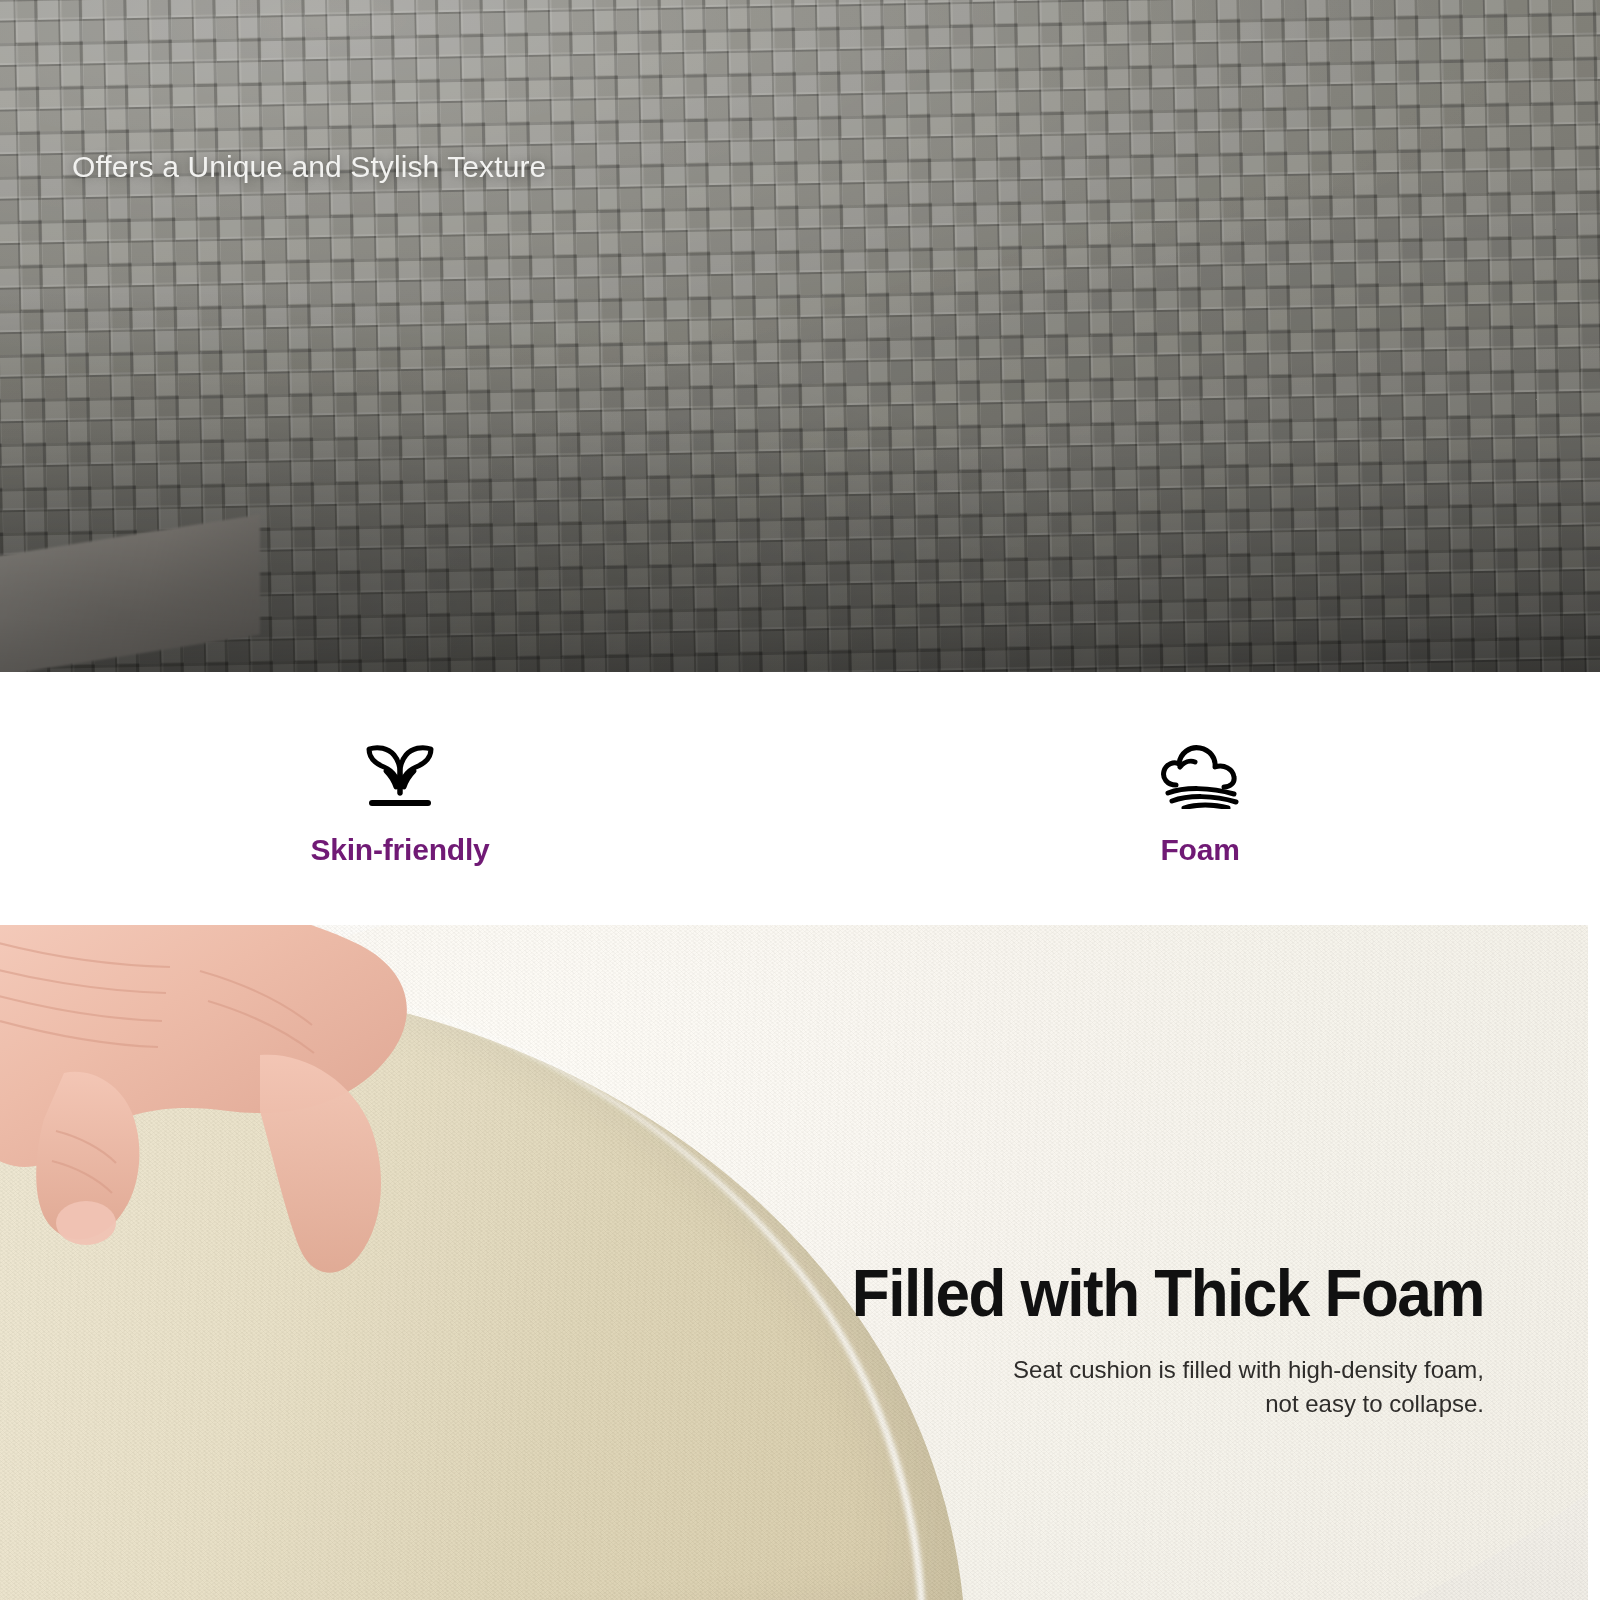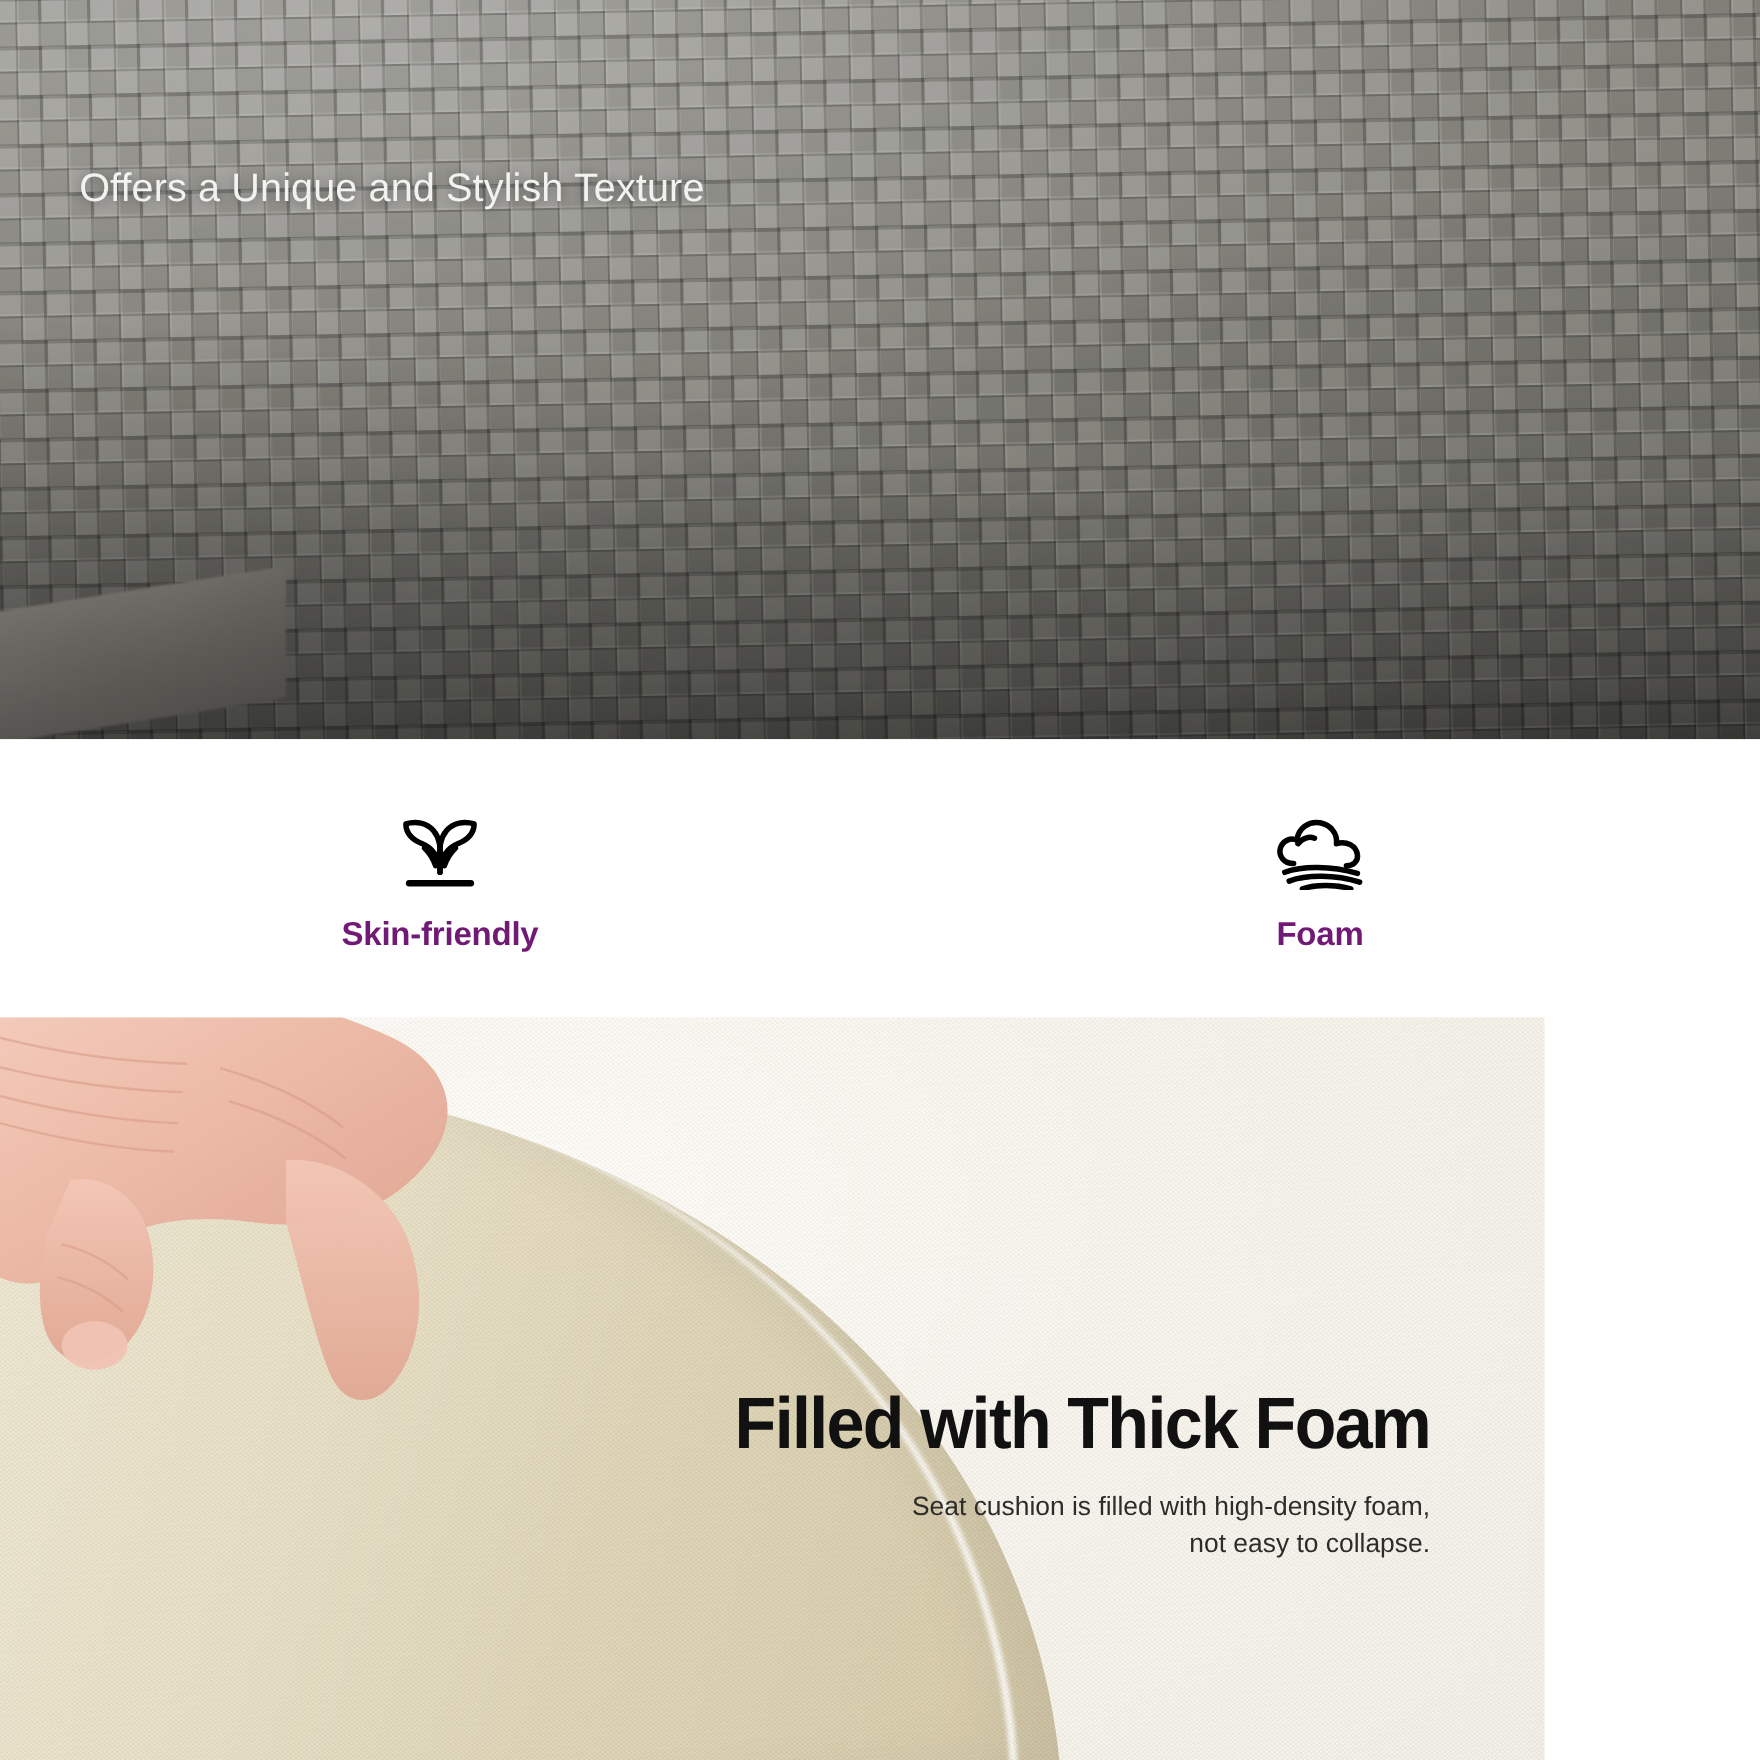--- a/index.html
+++ b/index.html
@@ -75,21 +75,21 @@
 
   .hero-copy { position:absolute; left:72px; top:128px; width:1100px; }
   .hero-title {
     font-size:62px; line-height:1.08; font-weight:700; color:#ffffff;
     letter-spacing:-.4px;
     text-shadow:0 2px 14px rgba(0,0,0,.30);
     white-space:pre-line;
   }
   .hero-sub {
     margin-top:22px;
-    font-size:36px; font-weight:400; color:#f2f2f0;
+    font-size:30px; font-weight:400; color:#f2f2f0;
     letter-spacing:.1px;
     text-shadow:0 1px 10px rgba(0,0,0,.35);
   }
 
   
   .panel-features {
     position:absolute; left:0; top:672px; width:1600px; height:253px;
     background:#ffffff;
     display:flex; align-items:center;
   }
@@ -99,21 +99,21 @@
     gap:24px;
   }
   .feature-icon { width:100px; height:78px; display:block; }
   .feature-icon svg { width:100%; height:100%; display:block; }
   .feature-label {
     font-size:30px; font-weight:600; color:#701a75; letter-spacing:-.2px;
   }
 
   
   .panel-foam {
-    position:absolute; left:0; top:925px; width:1404px; height:675px;
+    position:absolute; left:0; top:925px; width:1588px; height:675px;
     overflow:hidden; background:#f7f4ef;
   }
   .foam-bg {
     position:absolute; inset:0;
     background:
       radial-gradient(80% 70% at 72% 30%, #fbf9f5 0%, #f6f3ed 55%, #efece5 100%),
       linear-gradient(200deg,#f9f7f2,#f1eee7);
   }
   
   .foam-slab {

